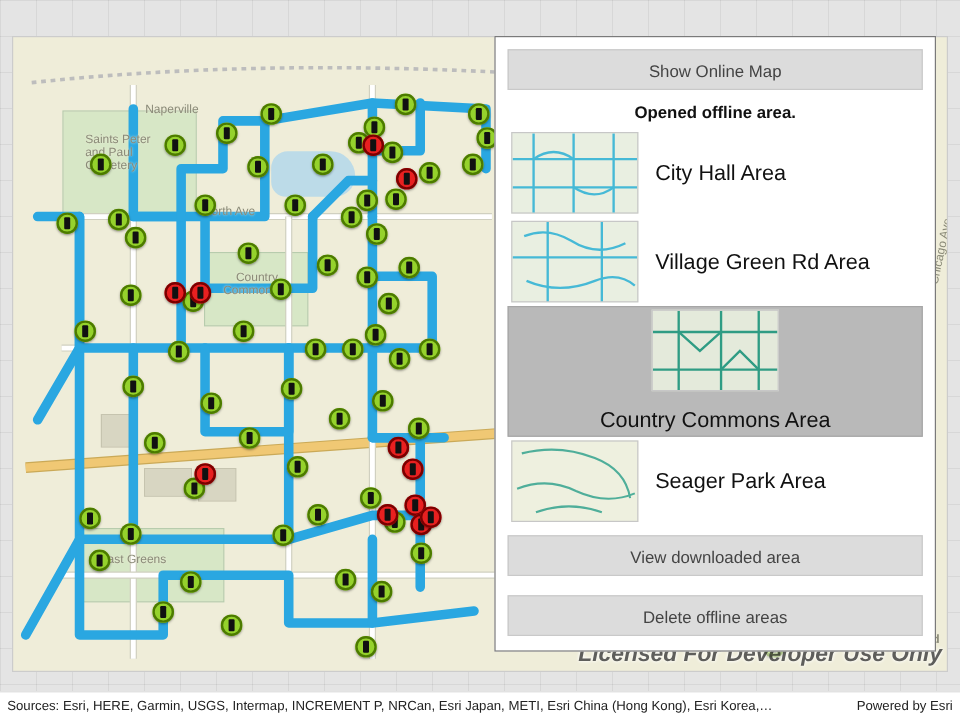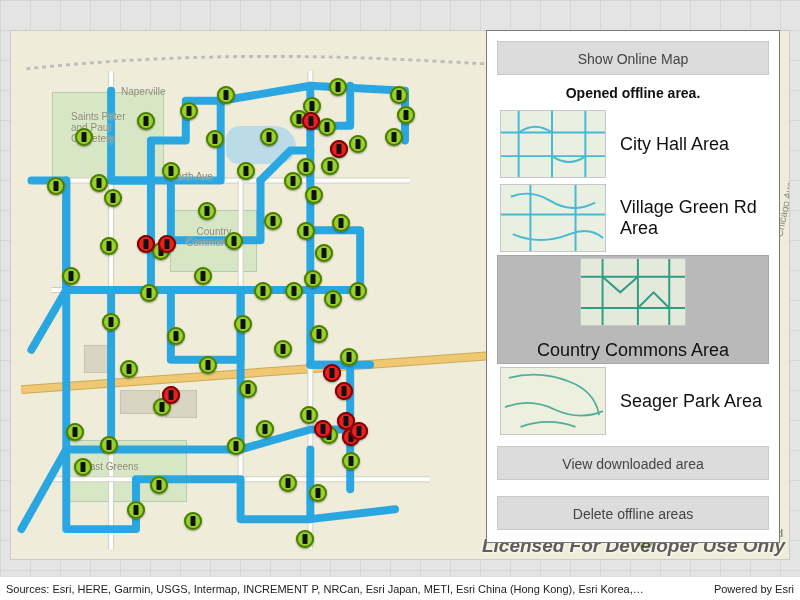--- a/index.html
+++ b/index.html
@@ -56,21 +56,21 @@
   #attr {
     position:absolute; left:0; right:0; bottom:0; height:24px;
     background:#fff; font-size:11px; color:#222;
     display:flex; align-items:center; justify-content:space-between;
     padding:0 6px; border-top:1px solid #ddd;
   }
   #attr .src { white-space:nowrap; overflow:hidden; text-overflow:ellipsis; max-width:640px; }
 
   
   #panel {
-    position:absolute; top:30px; right:20px; width:294px;
+    position:absolute; top:30px; right:20px; width:368px;
     background:#fff; border:1px solid #7a7a7a;
     padding:10px 10px 12px 10px;
   }
   .btn {
     display:block; width:100%; height:34px; line-height:34px;
     background:#dcdcdc; border:1px solid #c9c9c9; color:#444;
     text-align:center; font-size:14px; cursor:pointer;
   }
   .btn + .btn { margin-top:8px; }
   .status { text-align:center; font-weight:700; font-size:14px; margin:10px 0 6px; color:#111; }

